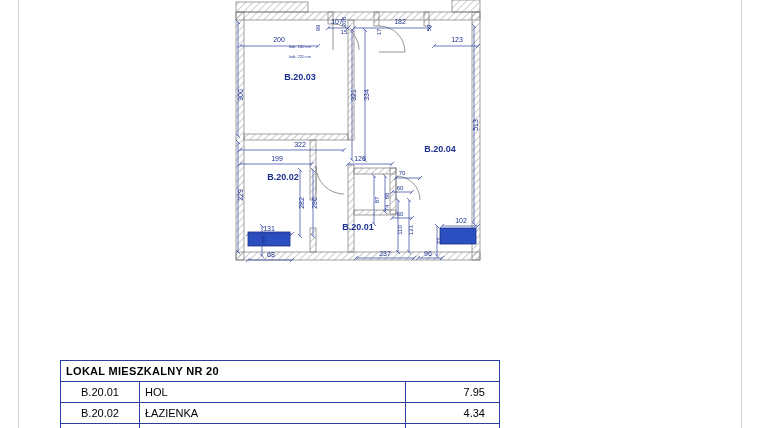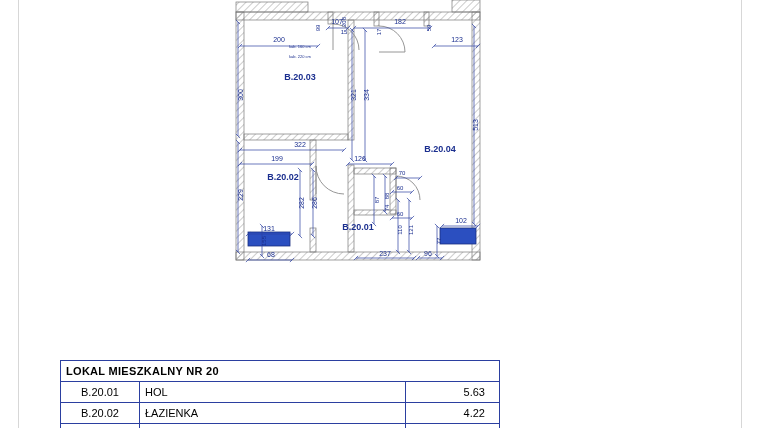--- a/index.html
+++ b/index.html
@@ -223,26 +223,26 @@
   </div>
 
   <table id="area-table">
     <tbody>
       <tr class="thead">
         <td colspan="3">LOKAL MIESZKALNY NR 20</td>
       </tr>
       <tr>
         <td class="c-code">B.20.01</td>
         <td class="c-name">HOL</td>
-        <td class="c-area">5.63</td>
+        <td class="c-area">7.95</td>
       </tr>
       <tr>
         <td class="c-code">B.20.02</td>
         <td class="c-name">ŁAZIENKA</td>
-        <td class="c-area">4.22</td>
+        <td class="c-area">4.34</td>
       </tr>
       <tr>
         <td class="c-code">B.20.03</td>
         <td class="c-name">POKÓJ 2-OS.</td>
         <td class="c-area">9.41</td>
       </tr>
     </tbody>
   </table>
 
 </div>

